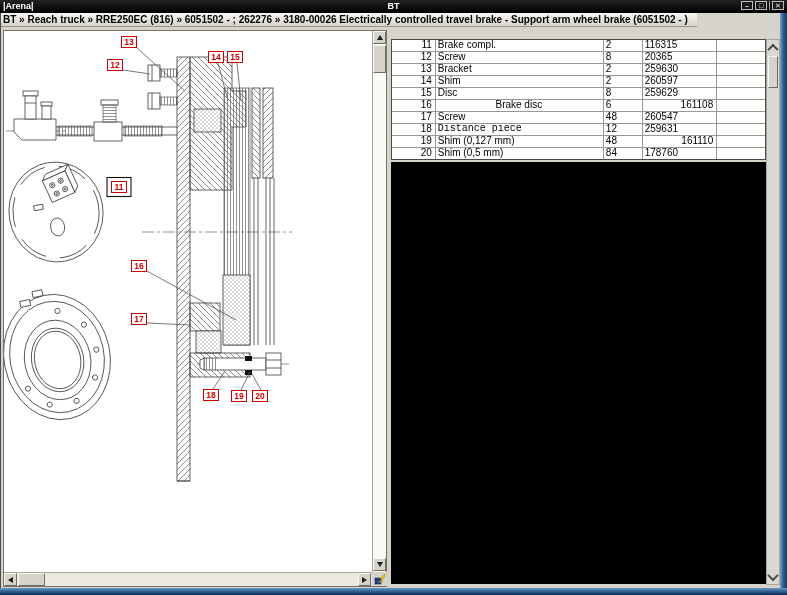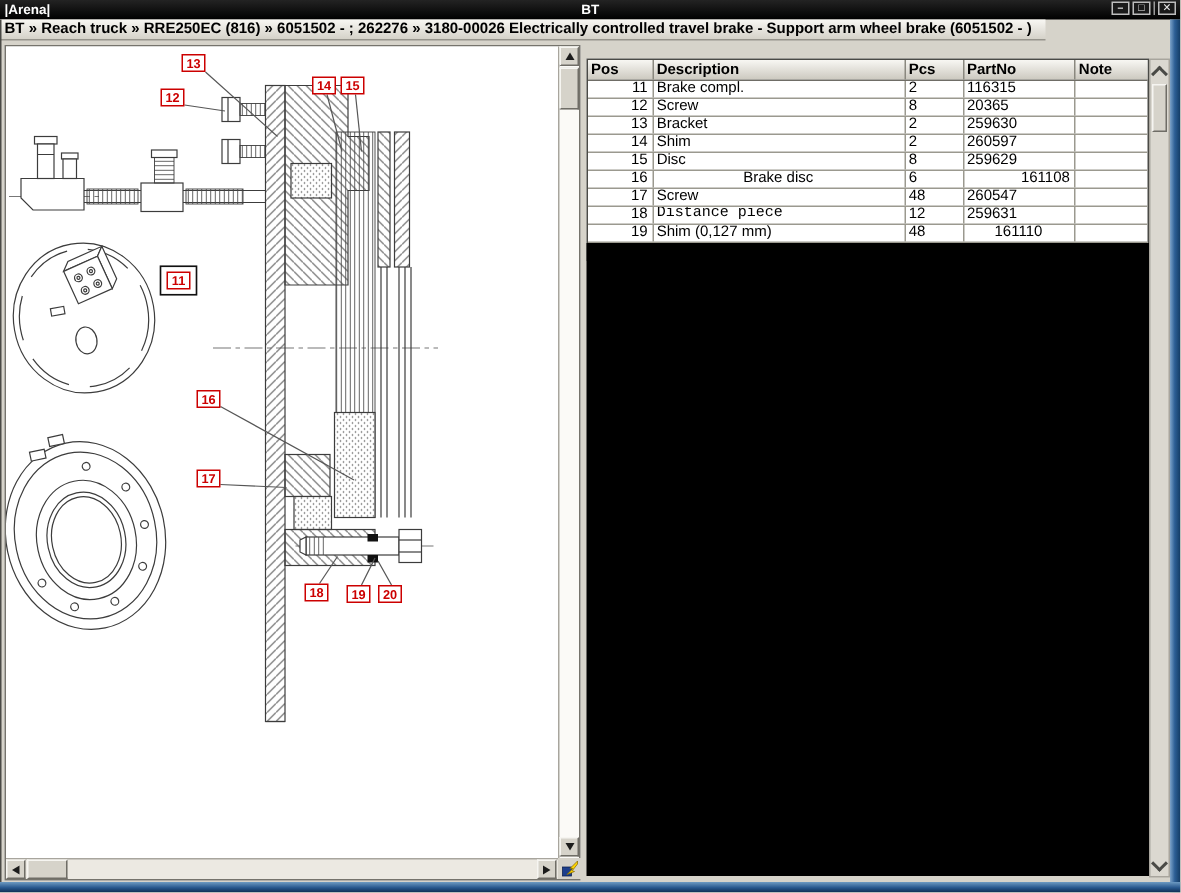--- a/index.html
+++ b/index.html
@@ -284,27 +284,20 @@
 
     <div class="corner">
       <svg width="12" height="12" viewBox="0 0 12 12">
         <rect x="1" y="5" width="6" height="6" fill="#1d3f8c" stroke="#0a1f4d" stroke-width="0.5"></rect>
         <path d="M11,1 L6,6 L8,6 L4,10 L9,8 L7.5,7.5 L11,3 Z" fill="#ffd400" stroke="#8a6d00" stroke-width="0.5"></path>
       </svg>
     </div>
   </div>
 
   <div class="parts-table">
-    <div class="t-hrow" id="table-header">
-        <div class="t-hcell" style="width: 44px;">Pos</div>
-        <div class="t-hcell" style="width: 169px;">Description</div>
-        <div class="t-hcell" style="width: 39px;">Pcs</div>
-        <div class="t-hcell" style="width: 75px;">PartNo</div>
-        <div class="t-hcell" style="width: 48px;">Note</div>
-      </div>
     <div id="table-body">
         <div class="t-row">
           <div class="t-cell" style="width: 44px; text-align: right;">11</div>
           <div class="t-cell" style="width: 169px; text-align: left;">Brake compl.</div>
           <div class="t-cell" style="width: 39px; text-align: left;">2</div>
           <div class="t-cell" style="width: 75px; text-align: left;">116315</div>
           <div class="t-cell" style="width: 48px; text-align: left;"></div>
         </div>
         <div class="t-row">
           <div class="t-cell" style="width: 44px; text-align: right;">12</div>
@@ -352,21 +345,21 @@
           <div class="t-cell" style="width: 44px; text-align: right;">18</div>
           <div class="t-cell" style="width: 169px; text-align: left; font-family: Liberation Mono, monospace;">Distance piece</div>
           <div class="t-cell" style="width: 39px; text-align: left;">12</div>
           <div class="t-cell" style="width: 75px; text-align: left;">259631</div>
           <div class="t-cell" style="width: 48px; text-align: left;"></div>
         </div>
         <div class="t-row">
           <div class="t-cell" style="width: 44px; text-align: right;">19</div>
           <div class="t-cell" style="width: 169px; text-align: left;">Shim (0,127 mm)</div>
           <div class="t-cell" style="width: 39px; text-align: left;">48</div>
-          <div class="t-cell" style="width: 75px; text-align: center;">161110</div>
+          <div class="t-cell" style="width: 75px; text-align: right;">161110</div>
           <div class="t-cell" style="width: 48px; text-align: left;"></div>
         </div>
         <div class="t-row">
           <div class="t-cell" style="width: 44px; text-align: right;">20</div>
           <div class="t-cell" style="width: 169px; text-align: left;">Shim (0,5 mm)</div>
           <div class="t-cell" style="width: 39px; text-align: left;">84</div>
           <div class="t-cell" style="width: 75px; text-align: left;">178760</div>
           <div class="t-cell" style="width: 48px; text-align: left;"></div>
         </div>
       </div>

